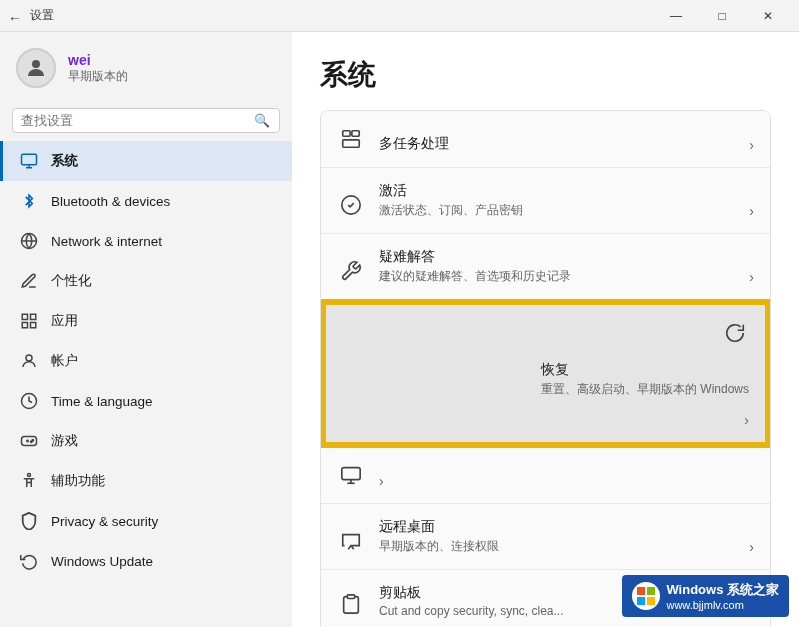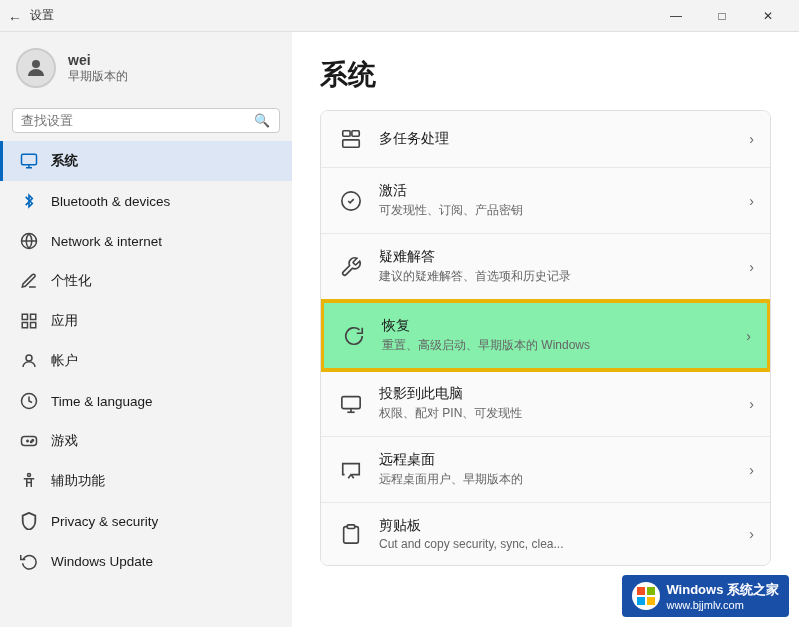--- a/index.html
+++ b/index.html
@@ -83,21 +83,21 @@
       color: #666;
       border: 2px solid #ccc;
     }
     .user-info {
       display: flex;
       flex-direction: column;
     }
     .user-name {
       font-size: 14px;
       font-weight: 600;
-      color: #404040;
+      color: #6d28d9;
     }
     .user-type {
       font-size: 12px;
       color: #666;
     }
 
     .search-box {
       margin: 8px 12px 8px 12px;
       display: flex;
       align-items: center;
@@ -162,34 +162,35 @@
     .settings-list {
       display: flex;
       flex-direction: column;
       gap: 0;
       border: 1px solid #e0e0e0;
       border-radius: 8px;
       overflow: hidden;
     }
     .settings-item {
       display: flex;
-      align-items: center;
+      align-items: flex-end;
       padding: 14px 16px;
       background: #fafafa;
       border-bottom: 1px solid #e8e8e8;
       cursor: pointer;
       gap: 14px;
     }
     .settings-item:last-child { border-bottom: none; }
     .settings-item.highlighted {
-      border: 4px solid #eab308;
-      background: #86efac;
+      border: 6px solid #eab308;
+      background: #e5e5e5;
       margin: -1px;
       z-index: 1;
       position: relative;
+      flex-direction: column;
     }
 
     .item-icon {
       width: 28px;
       height: 28px;
       display: flex;
       align-items: center;
       justify-content: center;
       font-size: 20px;
       color: #444;
@@ -404,21 +405,21 @@
 
       <div class="settings-item">
         <div class="item-icon">
           <svg width="22" height="22" viewBox="0 0 24 24" fill="none" stroke="#444" stroke-width="1.8">
             <circle cx="12" cy="12" r="10"></circle>
             <polyline points="9,12 11,14 15,10"></polyline>
           </svg>
         </div>
         <div class="item-text">
           <div class="item-title">激活</div>
-          <div class="item-subtitle">可发现性、订阅、产品密钥</div>
+          <div class="item-subtitle">激活状态、订阅、产品密钥</div>
         </div>
         <span class="item-chevron">›</span>
       </div>
 
       <div class="settings-item">
         <div class="item-icon">
           <svg width="22" height="22" viewBox="0 0 24 24" fill="none" stroke="#444" stroke-width="1.8">
             <path d="M14.7 6.3a1 1 0 0 0 0 1.4l1.6 1.6a1 1 0 0 0 1.4 0l3.77-3.77a6 6 0 0 1-7.94 7.94l-6.91 6.91a2.12 2.12 0 0 1-3-3l6.91-6.91a6 6 0 0 1 7.94-7.94l-3.76 3.76z"></path>
           </svg>
         </div>
@@ -444,37 +445,33 @@
       </div>
 
       <div class="settings-item">
         <div class="item-icon">
           <svg width="22" height="22" viewBox="0 0 24 24" fill="none" stroke="#444" stroke-width="1.8">
             <rect x="2" y="4" width="20" height="13" rx="2"></rect>
             <line x1="8" y1="21" x2="16" y2="21"></line>
             <line x1="12" y1="17" x2="12" y2="21"></line>
           </svg>
         </div>
-        <div class="item-text">
-          <div class="item-title">投影到此电脑</div>
-          <div class="item-subtitle">权限、配对 PIN、可发现性</div>
-        </div>
         <span class="item-chevron">›</span>
       </div>
 
       <div class="settings-item">
         <div class="item-icon">
           <svg width="22" height="22" viewBox="0 0 24 24" fill="none" stroke="#444" stroke-width="1.8">
             <polyline points="5,17 3,17 3,5 21,5 21,17 13,17"></polyline>
             <polyline points="9,21 12,17 15,21"></polyline>
           </svg>
         </div>
         <div class="item-text">
           <div class="item-title">远程桌面</div>
-          <div class="item-subtitle">远程桌面用户、早期版本的</div>
+          <div class="item-subtitle">早期版本的、连接权限</div>
         </div>
         <span class="item-chevron">›</span>
       </div>
 
       <div class="settings-item">
         <div class="item-icon">
           <svg width="22" height="22" viewBox="0 0 24 24" fill="none" stroke="#444" stroke-width="1.8">
             <path d="M16 4h2a2 2 0 0 1 2 2v14a2 2 0 0 1-2 2H6a2 2 0 0 1-2-2V6a2 2 0 0 1 2-2h2"></path>
             <rect x="8" y="2" width="8" height="4" rx="1"></rect>
           </svg>

